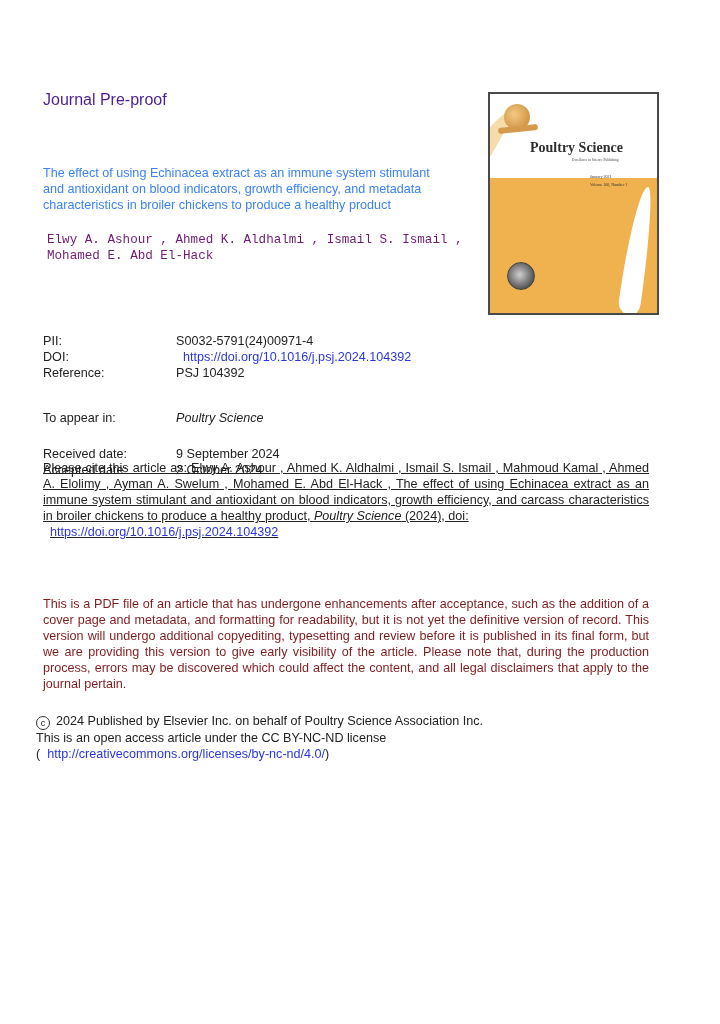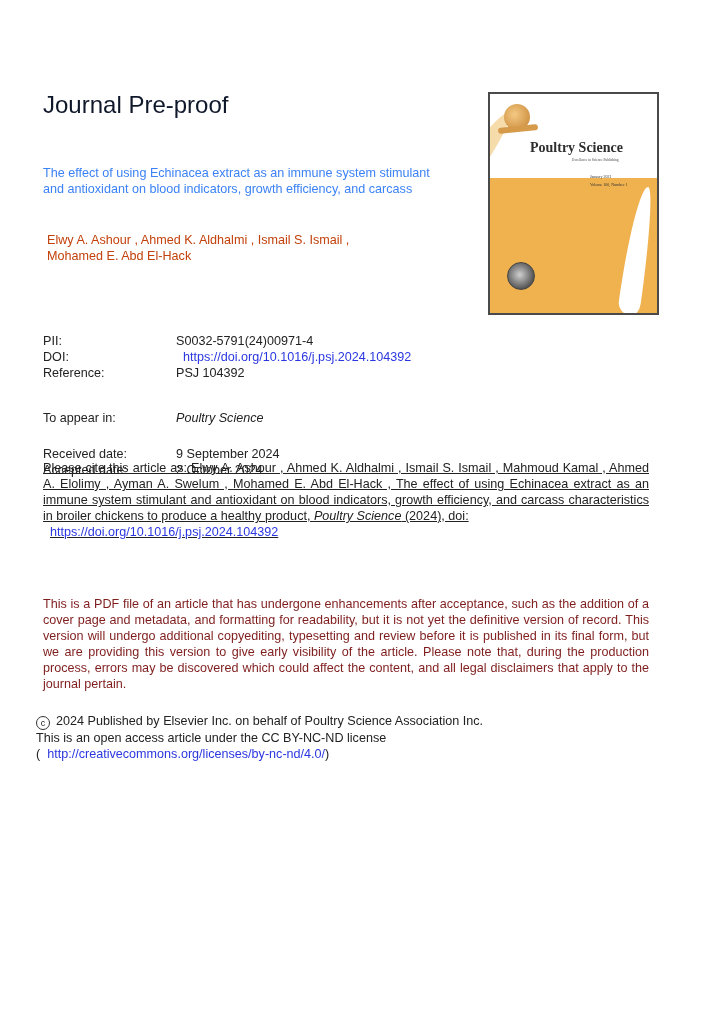--- a/index.html
+++ b/index.html
@@ -1,21 +1,21 @@
 <!DOCTYPE html>
 <html><head>
 <meta charset="utf-8">
 <style>
   html, body { margin: 0; padding: 0; background: #ffffff; }
   body { width: 720px; height: 1024px; position: relative; overflow: hidden;
          font-family: "Liberation Sans", sans-serif; color: #1a1a1a; }
   .abs { position: absolute; }
-  .journal-label { left: 43px; top: 91px; font-size: 24px; color: #0f172a; }
+  .journal-label { left: 43px; top: 91px; font-size: 16px; color: #4c1d95; }
   .title { left: 43px; top: 165px; width: 430px; font-size: 12.6px; line-height: 16px; color: #3b82f6; }
-  .authors { left: 47px; top: 232px; width: 420px; font-size: 12.6px; line-height: 16px; color: #c2410c; }
+  .authors { left: 47px; top: 232px; width: 420px; font-size: 12.6px; line-height: 16px; color: #701a75; font-family: Liberation Mono, monospace; }
   .meta-row { left: 43px; font-size: 12.6px; color: #222; line-height: 16px; }
   .meta-row .k { display: inline-block; width: 133px; }
   .meta-row .v { display: inline-block; margin-top: 36px; }
   .link { color: #2a36e0; padding-left: 7px; }
   .ital { font-style: italic; }
   .cite { left: 43px; top: 460px; width: 606px; font-size: 12.6px; line-height: 16px; text-align: justify; color: #222; text-decoration: underline; }
   .disclaimer { left: 43px; top: 596px; width: 606px; font-size: 12.6px; line-height: 16px; text-align: justify; color: #7f1d1d; }
   .copyright { left: 36px; top: 713px; width: 606px; font-size: 12.6px; line-height: 16px; color: #222; }
   .cc-icon { display: inline-block; width: 12px; height: 12px; border: 1px solid #333; border-radius: 50%;
              font-size: 9px; line-height: 12px; text-align: center; margin-right: 6px; vertical-align: -1px; }
@@ -40,21 +40,22 @@
   .cover-issn { position: absolute; left: 10px; top: 199px; font-size: 3px; color: #6b4a18; }
   .cover-foot { position: absolute; left: 10px; top: 207px; font-size: 3px; color: #6b4a18; }
 </style>
 </head>
 <body>
 
 <div class="abs journal-label">Journal Pre-proof</div>
 
 <div class="abs title">
   <div>The effect of using Echinacea extract as an immune system stimulant</div>
-  <div>and antioxidant on blood indicators, growth efficiency, and carcass</div>
+  <div>and antioxidant on blood indicators, growth efficiency, and metadata</div>
+  <div>characteristics in broiler chickens to produce a healthy product</div>
 </div>
 
 <div class="abs authors">
   <div>Elwy A. Ashour ,  Ahmed K. Aldhalmi ,  Ismail S. Ismail ,</div>
   <div>Mohamed E. Abd El-Hack</div>
 </div>
 
 <div class="abs meta-row" style="top:297px">
   <span class="k">PII:</span><span class="v">S0032-5791(24)00971-4</span>
 </div>

